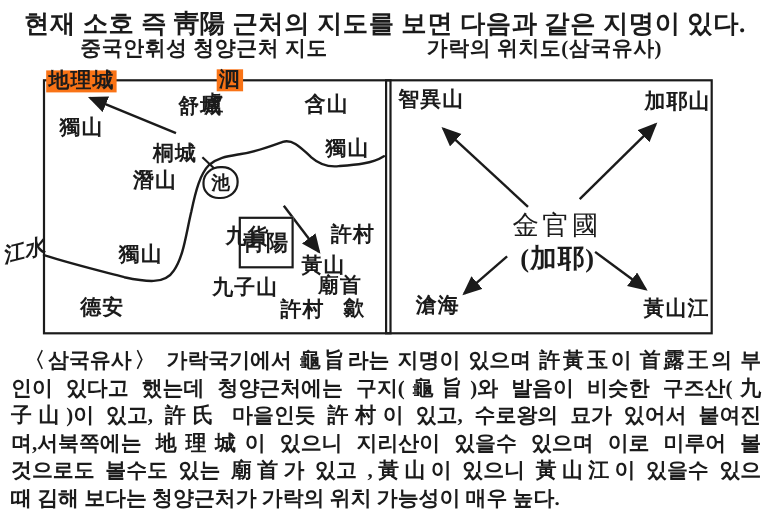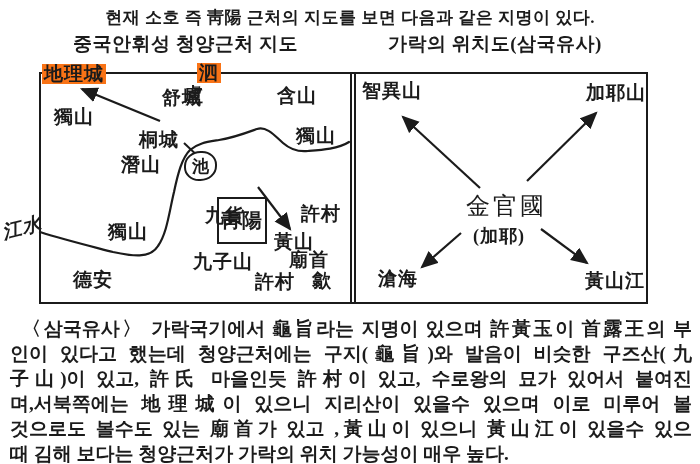--- a/index.html
+++ b/index.html
@@ -5,21 +5,21 @@
   html,body{margin:0;padding:0;}
   body{
     width:700px;height:464px;position:relative;overflow:hidden;
     background:#ffffff;color:#1b1b1b;
     font-family:"Liberation Serif","DejaVu Serif",serif;
   }
   .abs{position:absolute;}
   
   .title{
     left:10px;right:10px;top:6px;text-align:center;
-    font-size:17px;font-weight:600;letter-spacing:.5px;white-space:nowrap;
+    font-size:23px;font-weight:600;letter-spacing:.5px;white-space:nowrap;
   }
   .subtitle{top:31px;font-size:19px;font-weight:700;letter-spacing:.5px;white-space:nowrap;}
   .subtitle.left{left:73px;}
   .subtitle.right{left:388px;}
   
   .map-box{border:2px solid #1b1b1b;background:transparent;z-index:0;}
   #left-box{left:39px;top:72px;width:313px;height:228px;}
   #right-box{left:350px;top:72px;width:294px;height:228px;}
   
   #artwork{left:0;top:0;width:700px;height:464px;z-index:1;pointer-events:none;}
@@ -39,21 +39,21 @@
     left:217px;top:149px;width:50px;height:47px;background:#ffffff;
     border:2px solid #1b1b1b;box-sizing:border-box;
     display:flex;align-items:center;justify-content:center;
     font-size:20px;font-weight:700;letter-spacing:1px;z-index:2;margin-top:48px;
   }
   .river-name{
     left:2px;top:215px;font-size:19px;font-weight:700;font-style:italic;
     transform:rotate(-14deg);z-index:2;letter-spacing:1px;
   }
   .center-nation{font-size:24px;font-weight:400;letter-spacing:3px;}
-  .center-sub{font-size:18px;font-weight:700;letter-spacing:1px;}
+  .center-sub{font-size:24px;font-weight:700;letter-spacing:1px;}
   
   .para{left:10px;top:316px;width:682px;z-index:2;}
   .pline{
     font-size:19px;line-height:25px;height:25px;white-space:nowrap;
     text-align:justify;text-align-last:justify;font-weight:700;
   }
   .pline.first{text-indent:12px;}
   .pline.last{text-align-last:left;}
 </style>
 </head>

